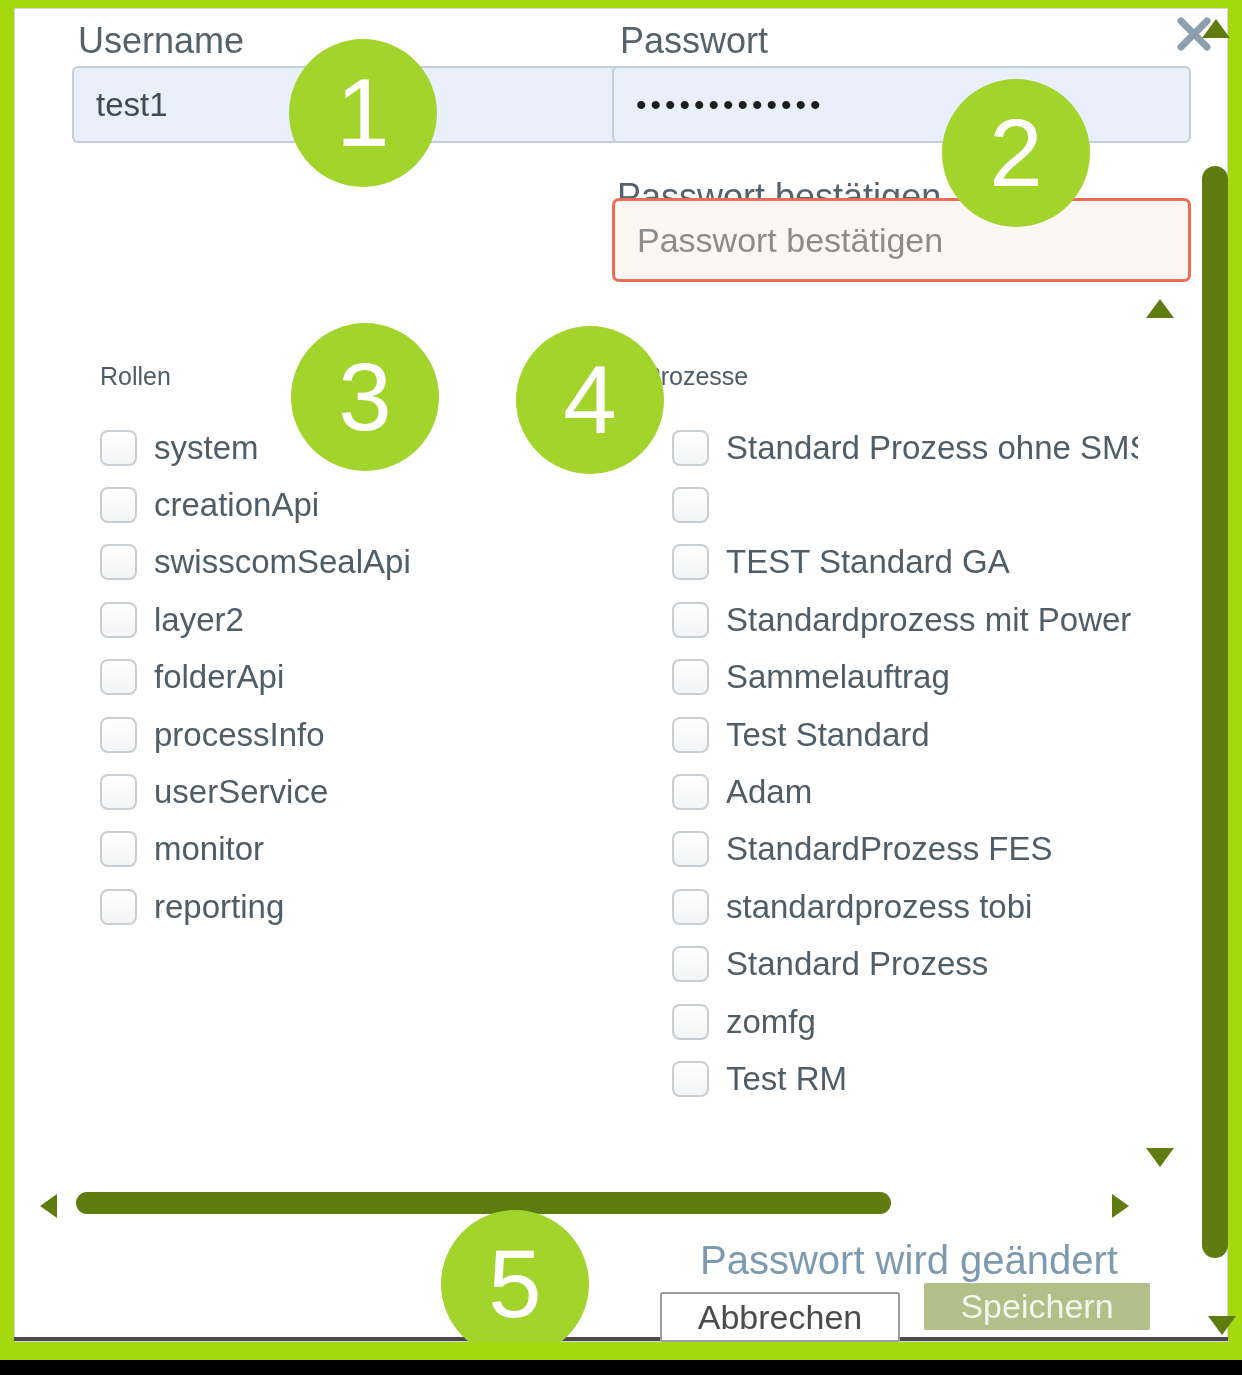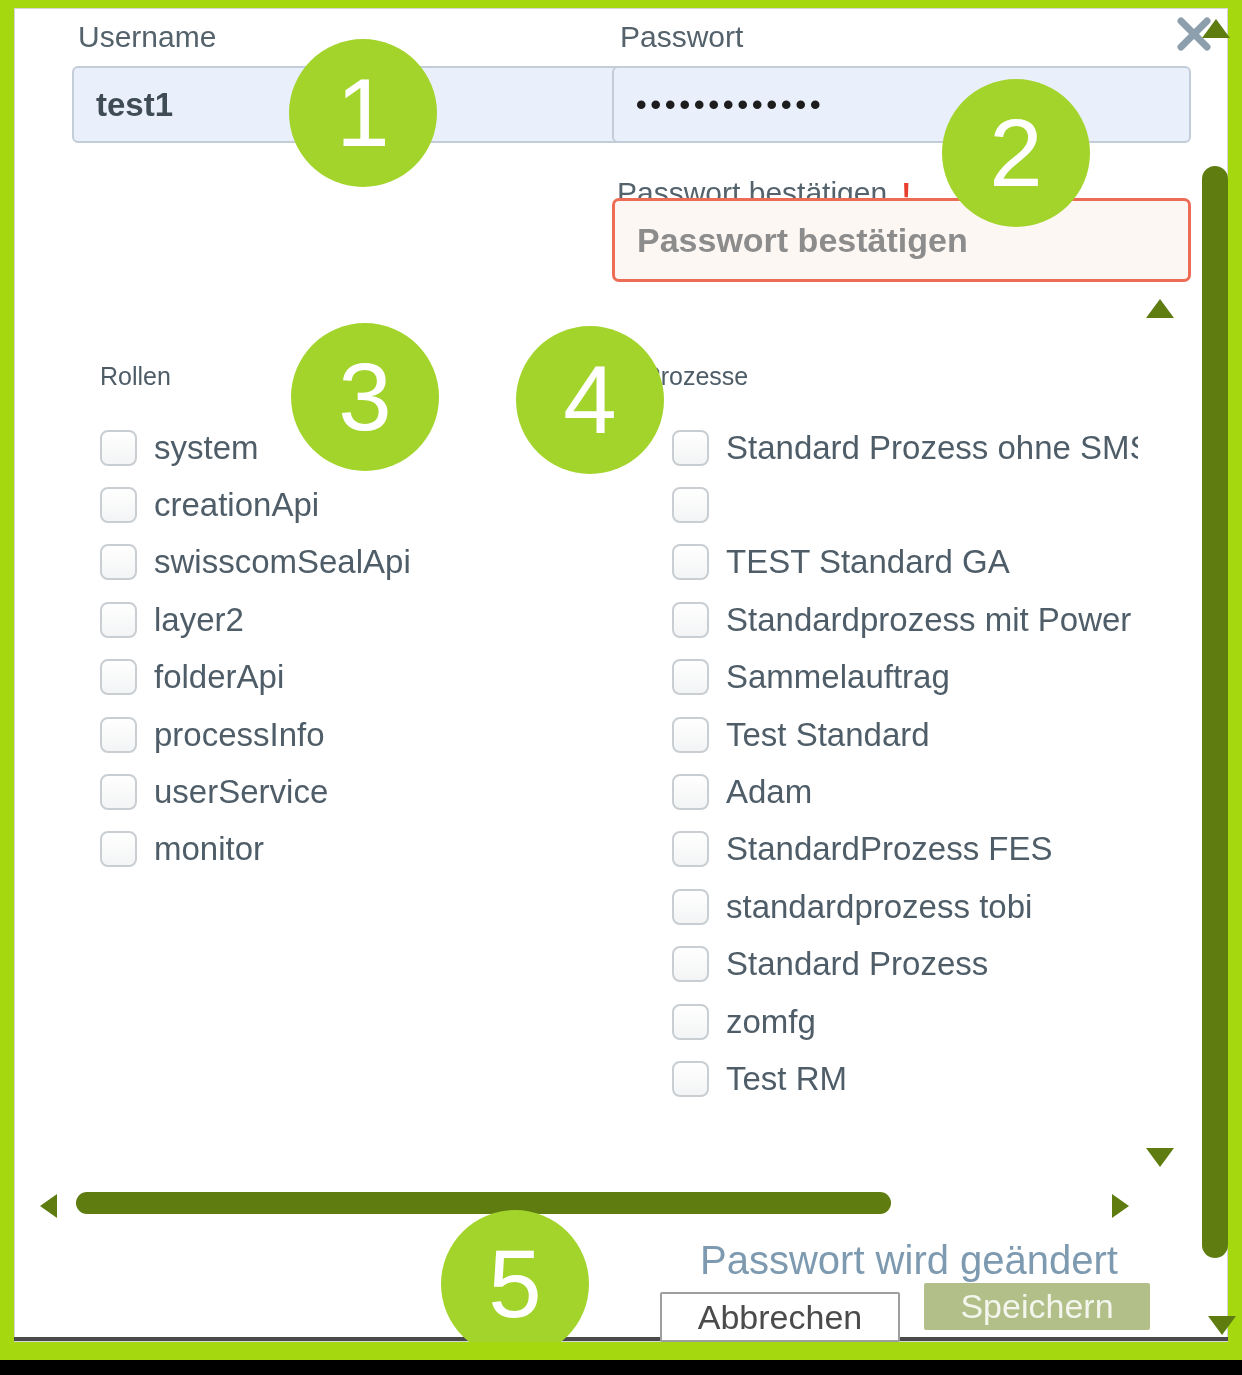--- a/index.html
+++ b/index.html
@@ -16,30 +16,30 @@
   .frame-bottom{left:0;top:1342px;width:1242px;height:18px;}
 
   
   .dialog{
     position:absolute;left:14px;top:8px;width:1214px;height:1334px;
     background:#ffffff;border:1px solid #d5d5d5;box-sizing:border-box;z-index:1;
   }
   .bottom-line{position:absolute;left:14px;top:1337px;width:1214px;height:4px;background:#4a4a4a;z-index:4;}
 
   
-  .field-label{position:absolute;font-size:30px;color:#54626c;z-index:2;white-space:nowrap;}
+  .field-label{position:absolute;font-size:36px;color:#54626c;z-index:2;white-space:nowrap;}
   .lbl-username{left:78px;top:20px;}
   .lbl-password{left:620px;top:20px;text-align:right;}
   .lbl-confirm{left:617px;top:156px;margin-top:20px;}
   .req-mark{color:#e8402f;font-weight:bold;margin-left:14px;}
 
   .text-input{
     position:absolute;box-sizing:border-box;height:77px;width:579px;
     background:#e9effb;border:2px solid #c3cdd9;border-radius:6px;
-    font-family:inherit;font-size:33px;color:#3f4b55;padding:0 22px;outline:none;z-index:2;font-weight:bold;
+    font-family:inherit;font-size:33px;color:#3f4b55;padding:0 22px;outline:none;z-index:2;
   }
   .input-username{left:72px;top:66px;}
   .input-password{left:612px;top:66px;font-size:30px;letter-spacing:4px;color:#1d1d1d;}
   .input-confirm{
     left:612px;top:198px;height:84px;
     background:#fdf7f4;border:3px solid #ec6c55;border-radius:7px;
     font-size:34px;color:#3f4b55;
   }
   .input-confirm::placeholder{color:#8c8c8c;opacity:1;}
 
@@ -158,20 +158,24 @@
       <span class="lbl">processInfo</span>
     </div>
     <div class="list-row">
       <span class="cb"></span>
       <span class="lbl">userService</span>
     </div>
     <div class="list-row">
       <span class="cb"></span>
       <span class="lbl">monitor</span>
     </div>
+    <div class="list-row">
+      <span class="cb"></span>
+      <span class="lbl">reporting</span>
+    </div>
   </div>
 
 <div class="list-heading processes-heading">Prozesse</div>
 <div class="cb-list processes-list">
     <div class="list-row">
       <span class="cb"></span>
       <span class="lbl">Standard Prozess ohne SMS</span>
     </div>
     <div class="list-row">
       <span class="cb"></span>

